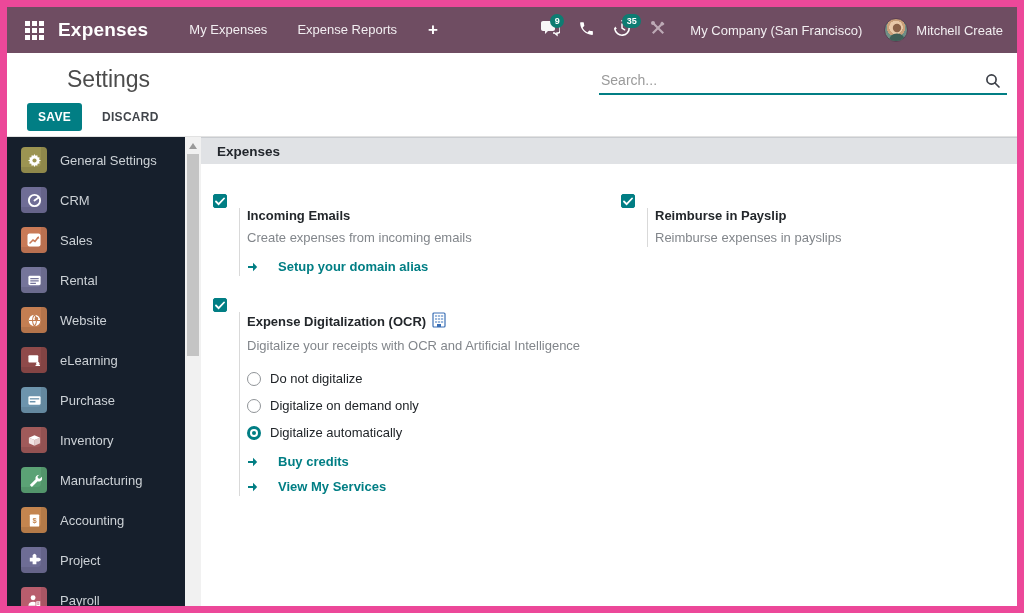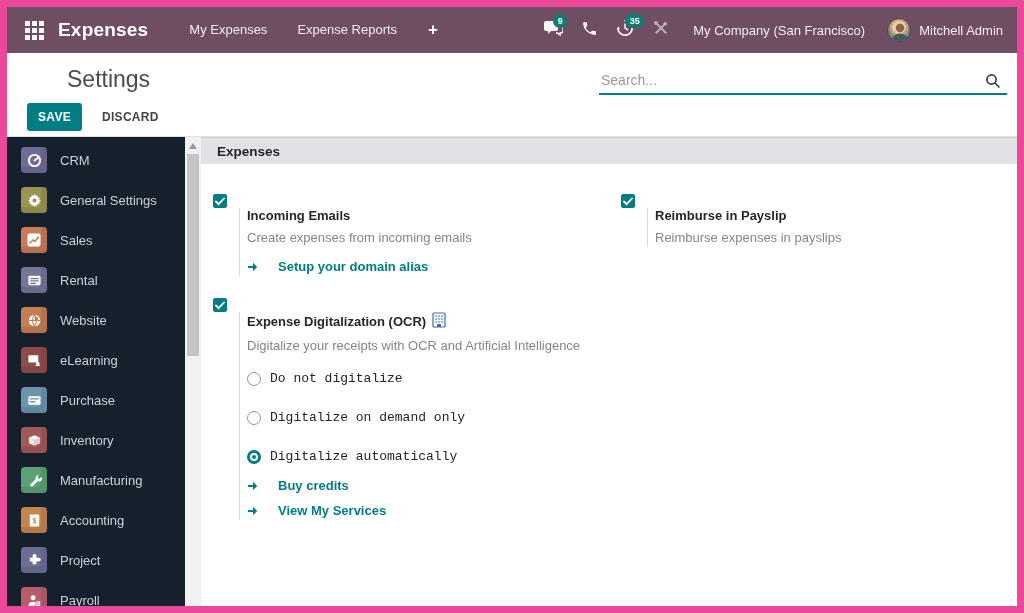--- a/index.html
+++ b/index.html
@@ -49,21 +49,21 @@
   .box-cell { width:26px; padding-top:2px; flex-shrink:0; }
   .checkbox { width:14px; height:14px; border:1px solid #8a8f94; border-radius:2px; background:#fff; display:flex; align-items:center; justify-content:center; cursor:pointer; }
   .checkbox.checked { background:#017e84; border-color:#017e84; }
   .checkbox svg { display:none; }
   .checkbox.checked svg { display:block; }
   .card-body { border-left:1px solid #d9d9d9; padding-left:7px; flex:1; padding-bottom:2px;margin-top:16px; }
   .card-title { font-size:13px; font-weight:bold; color:#23272b; display:flex; align-items:center; gap:6px; }
   .card-desc { margin-top:7px; font-size:13px; color:#82868b; }
   .card-links { margin-top:14px; display:flex; flex-direction:column; gap:10px; }
   .link { color:#017e84; font-weight:bold; font-size:13px; display:flex; align-items:center; gap:19px; cursor:pointer; text-decoration:none; }
-  .radio-group { margin-top:18px; display:flex; flex-direction:column; gap:24px;font-family:Liberation Mono, monospace; }
+  .radio-group { margin-top:18px; display:flex; flex-direction:column; gap:12px; }
   .radio-row { display:flex; align-items:center; gap:9px; font-size:13px; color:#212529; cursor:pointer; }
   .radio { width:14px; height:14px; border-radius:50%; border:1px solid #909498; background:#fff; position:relative; flex-shrink:0; }
   .radio.selected { border:none; background:#017e84; }
   .radio.selected::after { content:""; position:absolute; inset:3px; background:#fff; border-radius:50%; }
   .radio.selected::before { content:""; position:absolute; inset:5px; background:#017e84; border-radius:50%; z-index:1; }
 </style>
 </head>
 <body>
 
 <div class="window">
@@ -126,21 +126,21 @@
       </span>
     </div>
 
     <div class="company">My Company (San Francisco)</div>
     <div class="avatar">
       <svg width="24" height="24" viewBox="0 0 24 24">
           <circle cx="12" cy="9" r="4.2" fill="#8a6248"></circle>
           <path d="M4 22c0-4.4 3.6-7.5 8-7.5s8 3.1 8 7.5z" fill="#3e5f57"></path>
         </svg>
     </div>
-    <div class="user-name">Mitchell Admin</div>
+    <div class="user-name">Mitchell Create</div>
   </header>
 
   <div class="cp-top">
     <div class="page-title">Settings</div>
     <div class="search-wrap">
       <input type="text" placeholder="Search..." style="">
       <span class="search-icon">
         <svg width="16" height="16" viewBox="0 0 16 16">
             <circle cx="6.5" cy="6.5" r="4.6" fill="none" stroke="#3c4048" stroke-width="1.7"></circle>
             <path d="M10 10l4 4" stroke="#3c4048" stroke-width="1.7" stroke-linecap="round"></path>
@@ -150,37 +150,37 @@
   </div>
   <div class="cp-buttons">
     <button class="btn-save">SAVE</button>
     <button class="btn-discard">DISCARD</button>
   </div>
 
   <div class="main">
     <aside class="sidebar">
 
       <div class="side-item">
+        <span class="tile" style="background: rgb(156, 148, 82);">
+          <svg width="15" height="15" viewBox="0 0 16 16">
+              <path d="M8 1l1 2 2-.6.3 2.2 2.2.3L12.9 7l2 1-2 1 .6 2.1-2.2.3-.3 2.2L9 13l-1 2-1-2-2.1.6-.3-2.2-2.2-.3L3.1 9l-2-1 2-1-.6-2.1 2.2-.3.3-2.2L7 3z" fill="#fff"></path>
+              <circle cx="8" cy="8" r="2.2" fill="#9c9452"></circle>
+            </svg>
+        </span>
+        <span>General Settings</span>
+      </div>
+
+      <div class="side-item">
         <span class="tile" style="background: rgb(111, 109, 150);">
           <svg width="15" height="15" viewBox="0 0 16 16">
               <circle cx="8" cy="8" r="6" fill="none" stroke="#fff" stroke-width="2"></circle>
               <path d="M8 8l4-3" stroke="#fff" stroke-width="2" stroke-linecap="round"></path>
             </svg>
         </span>
         <span>CRM</span>
-      </div>
-
-      <div class="side-item">
-        <span class="tile" style="background: rgb(156, 148, 82);">
-          <svg width="15" height="15" viewBox="0 0 16 16">
-              <path d="M8 1l1 2 2-.6.3 2.2 2.2.3L12.9 7l2 1-2 1 .6 2.1-2.2.3-.3 2.2L9 13l-1 2-1-2-2.1.6-.3-2.2-2.2-.3L3.1 9l-2-1 2-1-.6-2.1 2.2-.3.3-2.2L7 3z" fill="#fff"></path>
-              <circle cx="8" cy="8" r="2.2" fill="#9c9452"></circle>
-            </svg>
-        </span>
-        <span>General Settings</span>
       </div>
 
       <div class="side-item">
         <span class="tile" style="background: rgb(201, 122, 87);">
           <svg width="16" height="16" viewBox="0 0 16 16">
               <rect x="1.5" y="1.5" width="13" height="13" rx="2" fill="#fff"></rect>
               <path d="M4 11l3-3 2 1.5 3-4" fill="none" stroke="#c97a57" stroke-width="1.6" stroke-linecap="round"></path>
               <path d="M12.8 4.2l.4 2.6-2.4-1z" fill="#c97a57"></path>
             </svg>
         </span>

